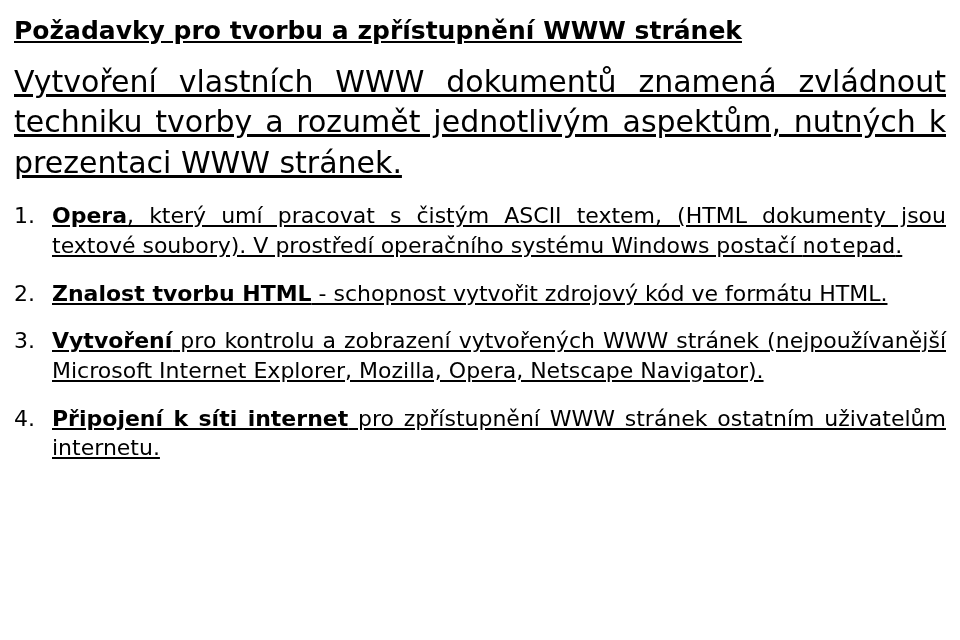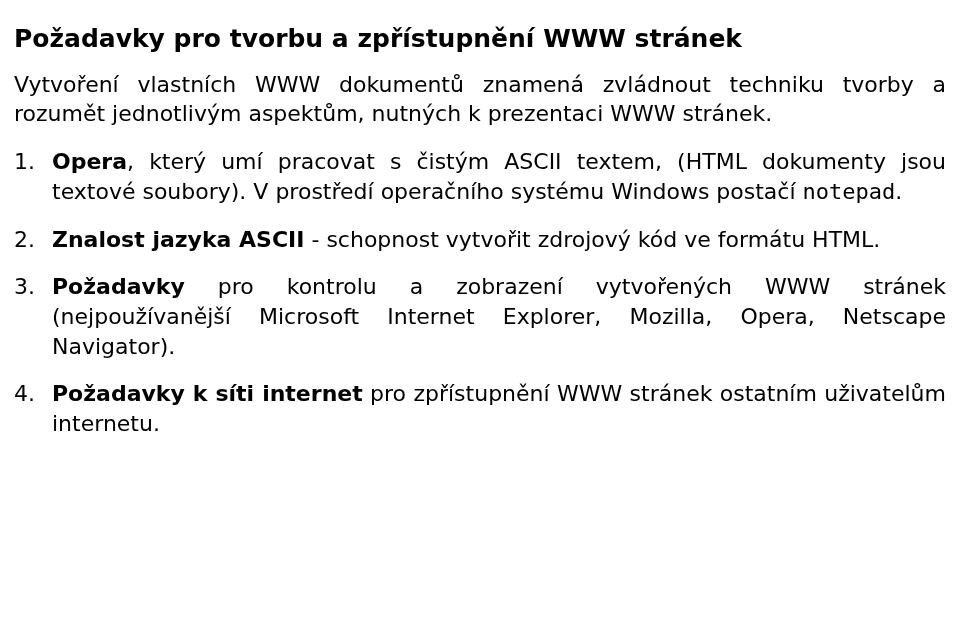--- a/index.html
+++ b/index.html
@@ -7,29 +7,30 @@
     padding: 0;
     width: 960px;
     height: 640px;
     background: #ffffff;
     color: #000000;
     font-family: "DejaVu Sans", "Verdana", "Helvetica", Arial, sans-serif;
     font-size: 22px;
     line-height: 1.35;
   }
   .page {
-    padding: 22px 14px 10px 14px;
+    padding: 14px 14px 10px 14px;
+    text-decoration: underline;
   }
   .title {
     font-weight: 700;
     font-size: 25px;
     margin-bottom: 14px;
   }
   .intro {
-    font-size: 22px;
+    font-size: 30px;
     margin-bottom: 18px;
     text-align: justify;
   }
   ol.items {
     list-style: none;
     padding: 0;
     margin: 0;
   }
   ol.items > li {
     margin-bottom: 18px;
@@ -60,25 +61,25 @@
 
   <div class="intro">Vytvoření vlastních WWW dokumentů znamená zvládnout techniku tvorby a rozumět jednotlivým aspektům, nutných k prezentaci WWW stránek.</div>
 
   <ol class="items">
     <li>
       <span class="num">1.</span>
       <b>Opera</b><span>, který umí pracovat s čistým ASCII textem, (HTML dokumenty jsou textové soubory). V prostředí operačního systému Windows postačí </span><span class="mono">notepad</span><span>.</span>
     </li>
     <li>
       <span class="num">2.</span>
-      <b>Znalost jazyka ASCII</b><span> - schopnost vytvořit zdrojový kód ve formátu HTML.</span>
+      <b>Znalost tvorbu HTML</b><span> - schopnost vytvořit zdrojový kód ve formátu HTML.</span>
     </li>
     <li>
       <span class="num">3.</span>
-      <b>Požadavky</b><span> pro kontrolu a zobrazení vytvořených WWW stránek (nejpoužívanější Microsoft Internet Explorer, Mozilla, Opera, Netscape Navigator).</span>
+      <b>Vytvoření</b><span> pro kontrolu a zobrazení vytvořených WWW stránek (nejpoužívanější Microsoft Internet Explorer, Mozilla, Opera, Netscape Navigator).</span>
     </li>
     <li>
       <span class="num">4.</span>
-      <b>Požadavky k síti internet</b><span> pro zpřístupnění WWW stránek ostatním uživatelům internetu.</span>
+      <b>Připojení k síti internet</b><span> pro zpřístupnění WWW stránek ostatním uživatelům internetu.</span>
     </li>
   </ol>
 
 </div>
 
 </body></html>

